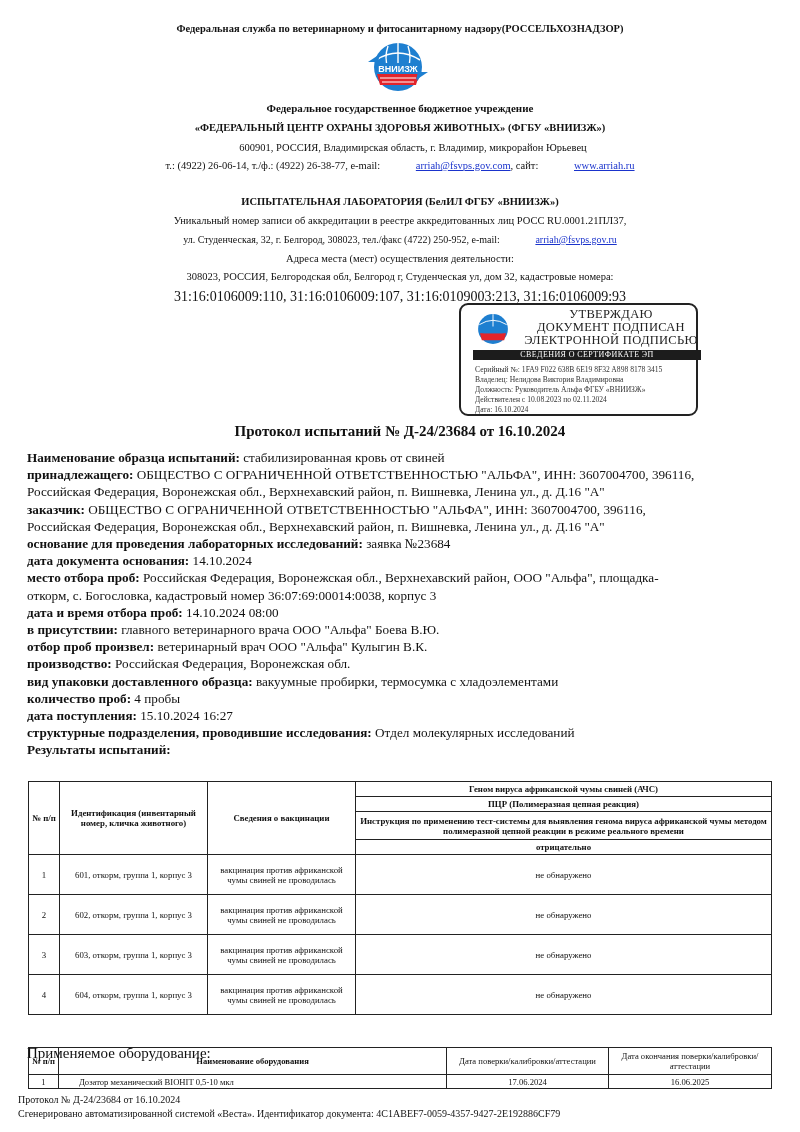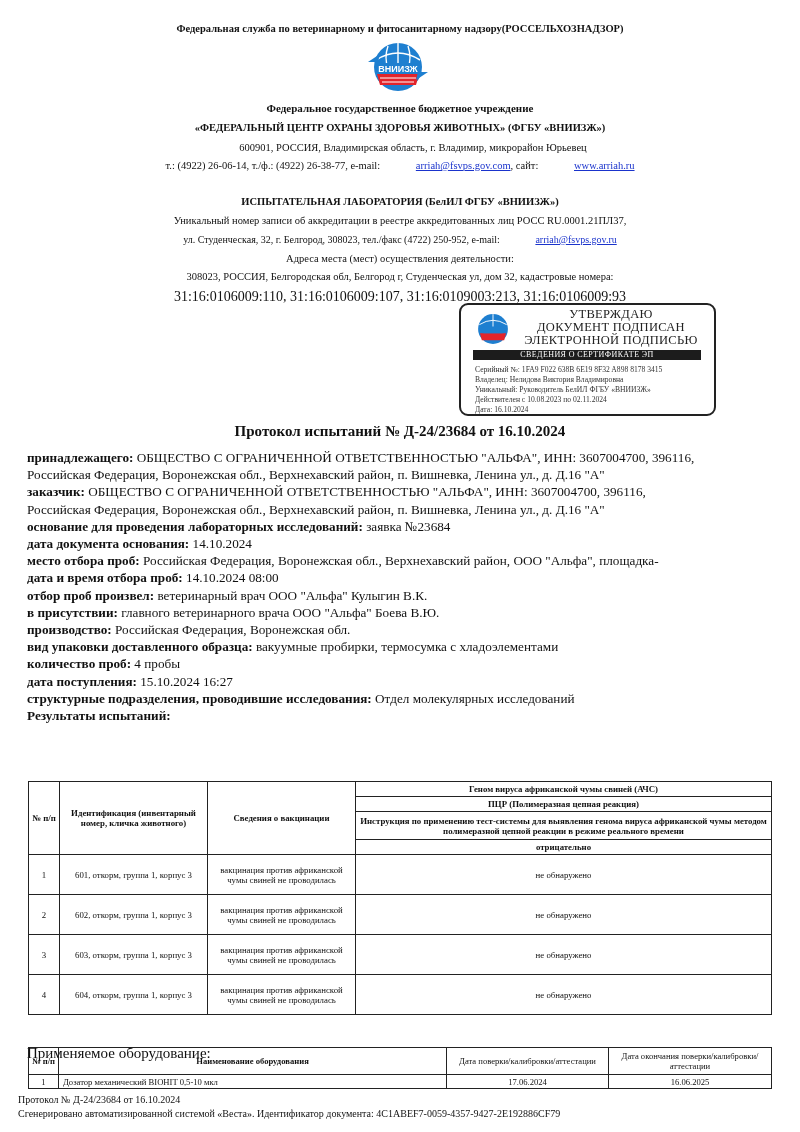--- a/index.html
+++ b/index.html
@@ -12,39 +12,39 @@
   .hdr3 { top: 122px; font-size: 10.5px; font-weight: bold; }
   .hdr4 { top: 142px; font-size: 10.5px; padding-left: 13px; }
   .hdr5 { top: 160px; font-size: 10.5px; }
   .lab1 { top: 196px; font-size: 10.5px; font-weight: bold; }
   .lab2 { top: 215px; font-size: 10.5px; }
   .lab3 { top: 234px; font-size: 10px; }
   .lab4 { top: 253px; font-size: 10.5px; }
   .lab5 { top: 271px; font-size: 10.5px; }
   .lab6 { top: 289px; font-size: 14px; }
 
-  .stamp { position: absolute; left: 459px; top: 303px; width: 257px; height: 113px; border: 2px solid #222; border-radius: 9px; box-sizing: border-box; background: #fff; }
+  .stamp { position: absolute; left: 459px; top: 303px; width: 239px; height: 113px; border: 2px solid #222; border-radius: 9px; box-sizing: border-box; background: #fff; }
   .stamp .slogo { position: absolute; left: 12px; top: 6px; width: 40px; height: 36px; }
   .stamp .st { position: absolute; left: 52px; width: 196px; text-align: center; font-size: 12.5px; line-height: 12px; letter-spacing: 0.3px; color: #222; }
   .stamp .bar { position: absolute; left: 12px; top: 45px; width: 228px; height: 10px; background: #1c1c1c; color: #fff; font-size: 8px; line-height: 10px; text-align: center; letter-spacing: 0.4px; }
   .stamp .ln { position: absolute; left: 14px; font-size: 7.6px; color: #333; white-space: nowrap; }
 
   .title { top: 423px; font-size: 15px; font-weight: bold; }
 
   .info { position: absolute; left: 27px; top: 449px; width: 760px; font-size: 13.2px; line-height: 17.2px; font-family: "Liberation Sans Narrow", "Liberation Serif", serif; }
   .info .row { white-space: nowrap; }
   .info .k { font-weight: bold; }
 
   table { border-collapse: collapse; position: absolute; }
   td, th { border: 1px solid #222; padding: 0 2px; text-align: center; vertical-align: middle; }
   .results { left: 28px; top: 781px; width: 744px; font-size: 8.8px; }
   .results th { font-weight: bold; }
   .equip-label { position: absolute; left: 27px; top: 1045px; font-size: 15px; }
   .equip { left: 28px; top: 1047px; width: 744px; font-size: 8.6px; }
-  .equip td.left { text-align: left; padding-left: 4px; }
+  .equip td.left { text-align: left; padding-left: 20px; }
   .footer1 { position: absolute; left: 18px; top: 1094px; font-size: 10px; }
   .footer2 { position: absolute; left: 18px; top: 1108px; font-size: 10px; }
 </style>
 </head>
 <body>
 
 <div class="center hdr1">Федеральная служба по ветеринарному и фитосанитарному надзору(РОССЕЛЬХОЗНАДЗОР)</div>
 
 <svg class="logo" viewBox="0 0 64 58">
   <circle cx="32" cy="29" r="24" fill="#1e7fd0"></circle>
@@ -79,38 +79,40 @@
     <path d="M10 22 Q32 8 54 22 M32 5 L32 30" fill="none" stroke="#fff" stroke-width="1.5"></path>
     <path d="M11 36 L53 36 L50 47 L14 47 Z" fill="#e3242b"></path>
     <rect x="14" y="25" width="36" height="11" rx="5" fill="#1e7fd0"></rect>
   </svg>
   <div class="st" style="top:3px">УТВЕРЖДАЮ</div>
   <div class="st" style="top:16px">ДОКУМЕНТ ПОДПИСАН</div>
   <div class="st" style="top:29px">ЭЛЕКТРОННОЙ ПОДПИСЬЮ</div>
   <div class="bar">СВЕДЕНИЯ О СЕРТИФИКАТЕ ЭП</div>
   <div class="ln" style="top:60px">Серийный №: 1FA9 F022 638B 6E19 8F32 A898 8178 3415</div>
   <div class="ln" style="top:70px">Владелец: Нелидова Виктория Владимировна</div>
-  <div class="ln" style="top:80px">Уникальный: Руководитель БелИЛ ФГБУ «ВНИИЗЖ»</div>
+  <div class="ln" style="top:80px">Должность: Руководитель Альфа ФГБУ «ВНИИЗЖ»</div>
   <div class="ln" style="top:90px">Действителен с 10.08.2023 по 02.11.2024</div>
   <div class="ln" style="top:100px">Дата: 16.10.2024</div>
 </div>
 
 <div class="center title">Протокол испытаний № Д-24/23684 от 16.10.2024</div>
 
 <div class="info">
+  <div class="row"><span class="k">Наименование образца испытаний:</span><span> стабилизированная кровь от свиней</span></div>
   <div class="row"><span class="k">принадлежащего:</span><span> ОБЩЕСТВО С ОГРАНИЧЕННОЙ ОТВЕТСТВЕННОСТЬЮ "АЛЬФА", ИНН: 3607004700, 396116,</span></div>
   <div class="row"><span class="k"></span><span>Российская Федерация, Воронежская обл., Верхнехавский район, п. Вишневка, Ленина ул., д. Д.16 "А"</span></div>
   <div class="row"><span class="k">заказчик:</span><span> ОБЩЕСТВО С ОГРАНИЧЕННОЙ ОТВЕТСТВЕННОСТЬЮ "АЛЬФА", ИНН: 3607004700, 396116,</span></div>
   <div class="row"><span class="k"></span><span>Российская Федерация, Воронежская обл., Верхнехавский район, п. Вишневка, Ленина ул., д. Д.16 "А"</span></div>
   <div class="row"><span class="k">основание для проведения лабораторных исследований:</span><span> заявка №23684</span></div>
   <div class="row"><span class="k">дата документа основания:</span><span> 14.10.2024</span></div>
   <div class="row"><span class="k">место отбора проб:</span><span> Российская Федерация, Воронежская обл., Верхнехавский район, ООО "Альфа", площадка-</span></div>
+  <div class="row"><span class="k"></span><span>откорм, с. Богословка, кадастровый номер 36:07:69:00014:0038, корпус 3</span></div>
   <div class="row"><span class="k">дата и время отбора проб:</span><span> 14.10.2024 08:00</span></div>
+  <div class="row"><span class="k">в присутствии:</span><span> главного ветеринарного врача ООО "Альфа" Боева В.Ю.</span></div>
   <div class="row"><span class="k">отбор проб произвел:</span><span> ветеринарный врач ООО "Альфа" Кулыгин В.К.</span></div>
-  <div class="row"><span class="k">в присутствии:</span><span> главного ветеринарного врача ООО "Альфа" Боева В.Ю.</span></div>
   <div class="row"><span class="k">производство:</span><span> Российская Федерация, Воронежская обл.</span></div>
   <div class="row"><span class="k">вид упаковки доставленного образца:</span><span> вакуумные пробирки, термосумка с хладоэлементами</span></div>
   <div class="row"><span class="k">количество проб:</span><span> 4 пробы</span></div>
   <div class="row"><span class="k">дата поступления:</span><span> 15.10.2024 16:27</span></div>
   <div class="row"><span class="k">структурные подразделения, проводившие исследования:</span><span> Отдел молекулярных исследований</span></div>
   <div class="row"><span class="k">Результаты испытаний:</span><span></span></div>
 </div>
 
 <table class="results">
   <colgroup>

